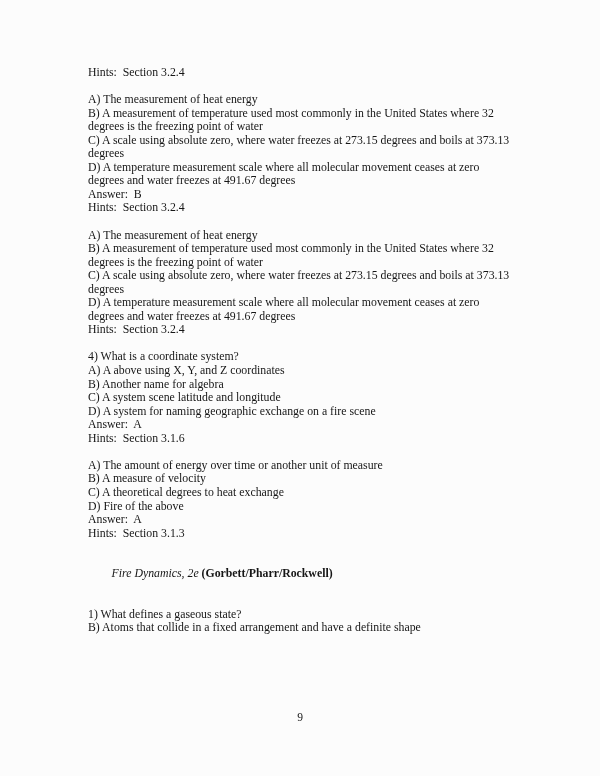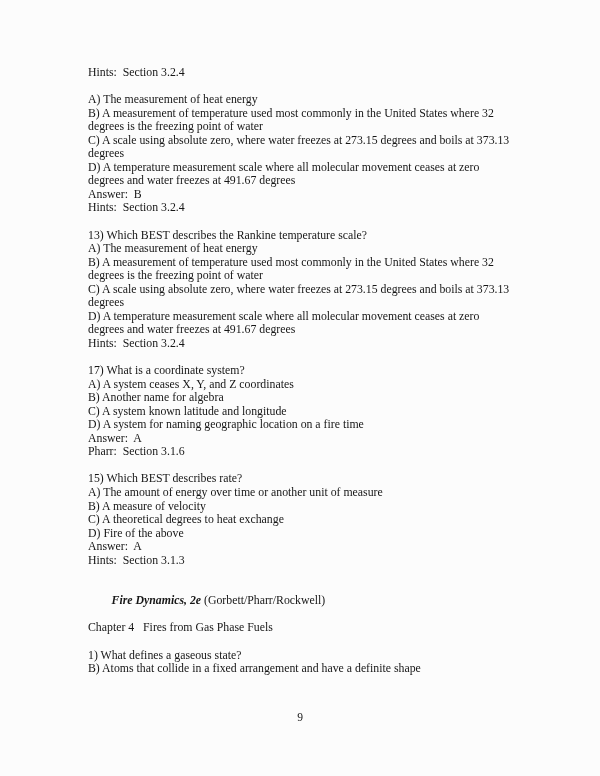--- a/index.html
+++ b/index.html
@@ -23,22 +23,22 @@
     top: 66px;
     width: 429px;
   }
   .line {
     font-size: 11.8px;
     line-height: 13.55px;
     white-space: pre-wrap;
     color: #161616;
   }
   .block { margin-bottom: 13.55px; }
-  .bold { font-weight: normal; }
-  .bold-italic { font-weight: bold; font-style: italic; }
+  .bold { font-weight: bold; }
+  .bold-italic { font-weight: normal; font-style: italic; }
   .footer {
     position: absolute;
     top: 711px;
     left: 0;
     width: 600px;
     text-align: center;
     font-size: 11.5px;
     line-height: 13.55px;
     color: #161616;
   }
@@ -54,52 +54,49 @@
     <div id="questions">
         <div class="block">
           <div class="line">A) The measurement of heat energy</div>
           <div class="line">B) A measurement of temperature used most commonly in the United States where 32 degrees is the freezing point of water</div>
           <div class="line">C) A scale using absolute zero, where water freezes at 273.15 degrees and boils at 373.13 degrees</div>
           <div class="line">D) A temperature measurement scale where all molecular movement ceases at zero degrees and water freezes at 491.67 degrees</div>
           <div class="line">Answer:  B</div>
           <div class="line">Hints:  Section 3.2.4</div>
         </div>
         <div class="block">
-          <div class="line">13) Which BEST describes the Rankine temperature scale?</div>
           <div class="line">A) The measurement of heat energy</div>
           <div class="line">B) A measurement of temperature used most commonly in the United States where 32 degrees is the freezing point of water</div>
           <div class="line">C) A scale using absolute zero, where water freezes at 273.15 degrees and boils at 373.13 degrees</div>
           <div class="line">D) A temperature measurement scale where all molecular movement ceases at zero degrees and water freezes at 491.67 degrees</div>
           <div class="line">Hints:  Section 3.2.4</div>
         </div>
         <div class="block">
-          <div class="line">17) What is a coordinate system?</div>
-          <div class="line">A) A system ceases X, Y, and Z coordinates</div>
+          <div class="line">4) What is a coordinate system?</div>
+          <div class="line">A) A above using X, Y, and Z coordinates</div>
           <div class="line">B) Another name for algebra</div>
-          <div class="line">C) A system known latitude and longitude</div>
-          <div class="line">D) A system for naming geographic location on a fire time</div>
+          <div class="line">C) A system scene latitude and longitude</div>
+          <div class="line">D) A system for naming geographic exchange on a fire scene</div>
           <div class="line">Answer:  A</div>
-          <div class="line">Pharr:  Section 3.1.6</div>
+          <div class="line">Hints:  Section 3.1.6</div>
         </div>
         <div class="block">
-          <div class="line">15) Which BEST describes rate?</div>
           <div class="line">A) The amount of energy over time or another unit of measure</div>
           <div class="line">B) A measure of velocity</div>
           <div class="line">C) A theoretical degrees to heat exchange</div>
           <div class="line">D) Fire of the above</div>
           <div class="line">Answer:  A</div>
           <div class="line">Hints:  Section 3.1.3</div>
         </div>
       </div>
 
     <div class="block">
       <div class="line">
         <span class="bold-italic">Fire Dynamics, 2e</span><span class="bold"> (Gorbett/Pharr/Rockwell)</span>
       </div>
-      <div class="line bold">Chapter 4   Fires from Gas Phase Fuels</div>
     </div>
 
     <div id="next-question">
         <div class="block">
           <div class="line">1) What defines a gaseous state?</div>
           <div class="line">B) Atoms that collide in a fixed arrangement and have a definite shape</div>
         </div>
       </div>
 
   </div>

